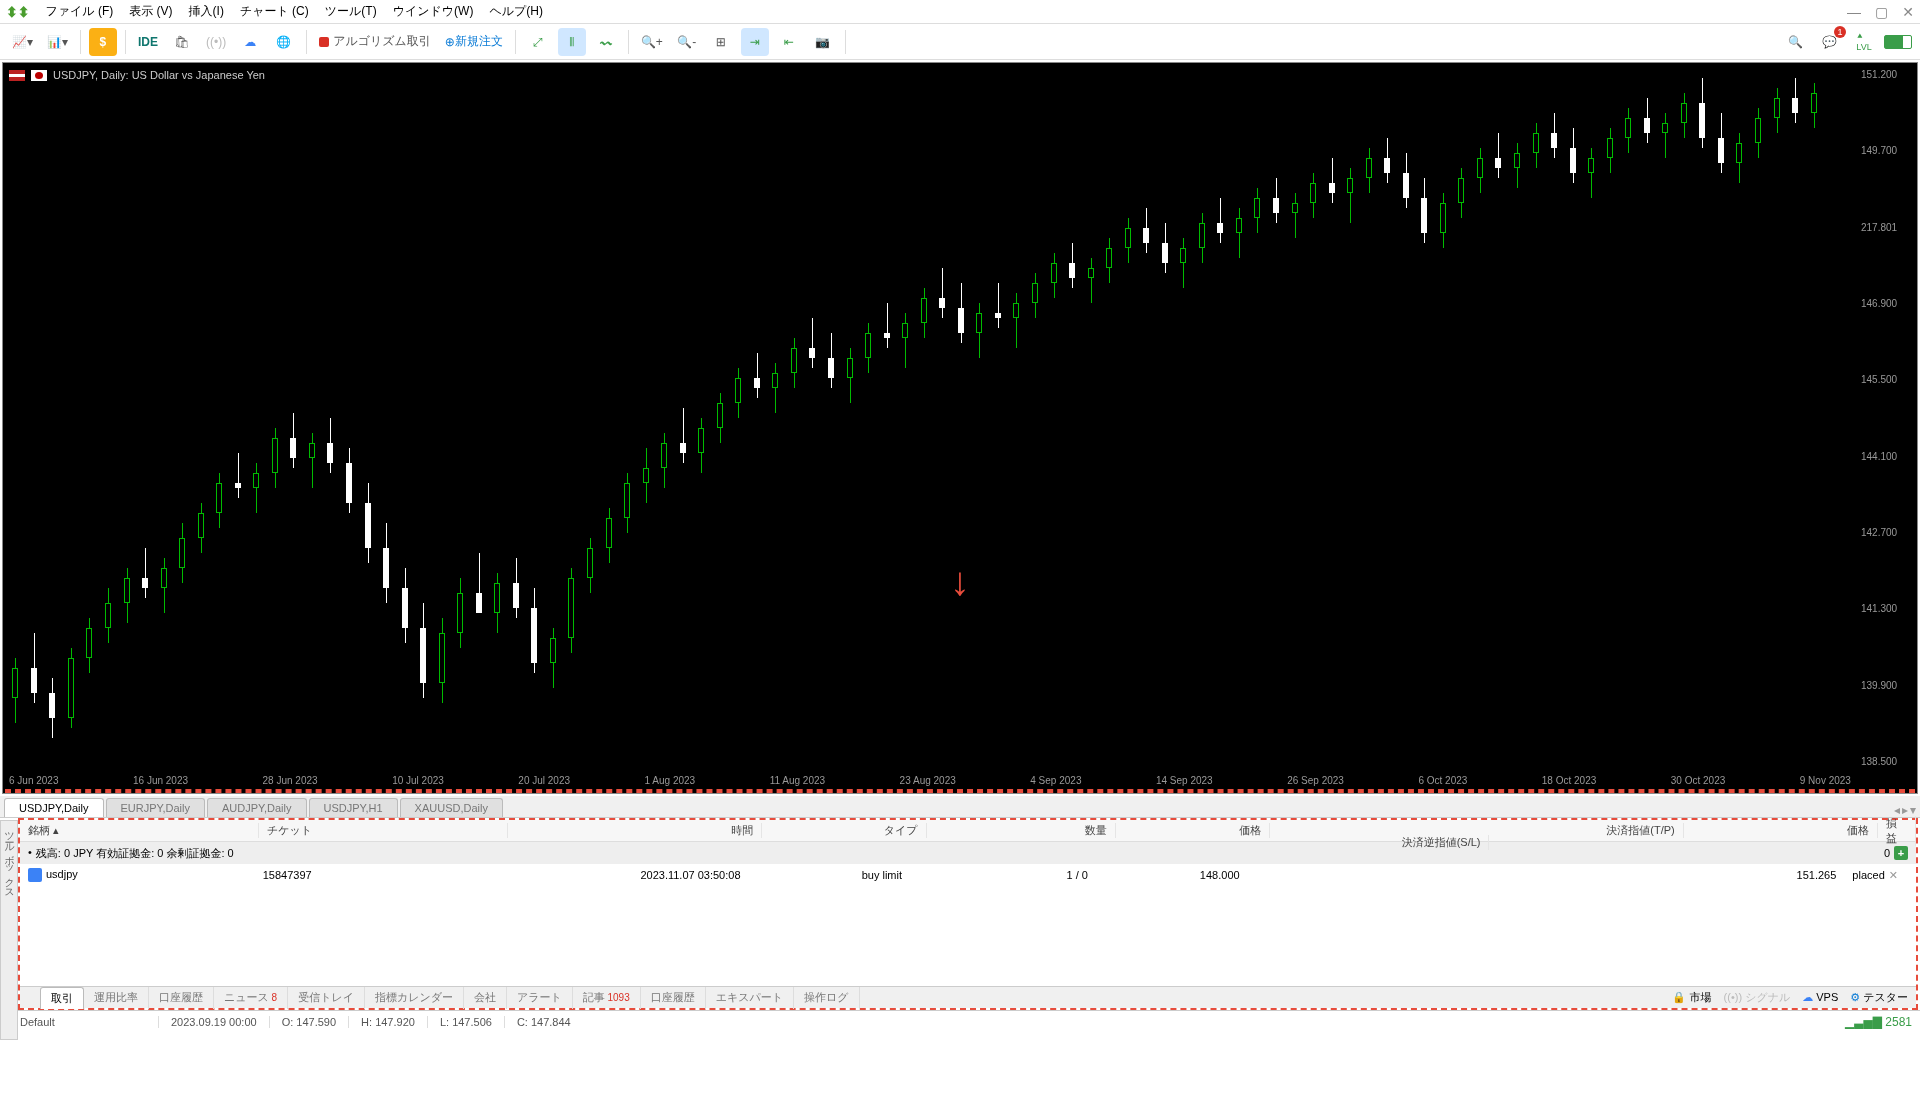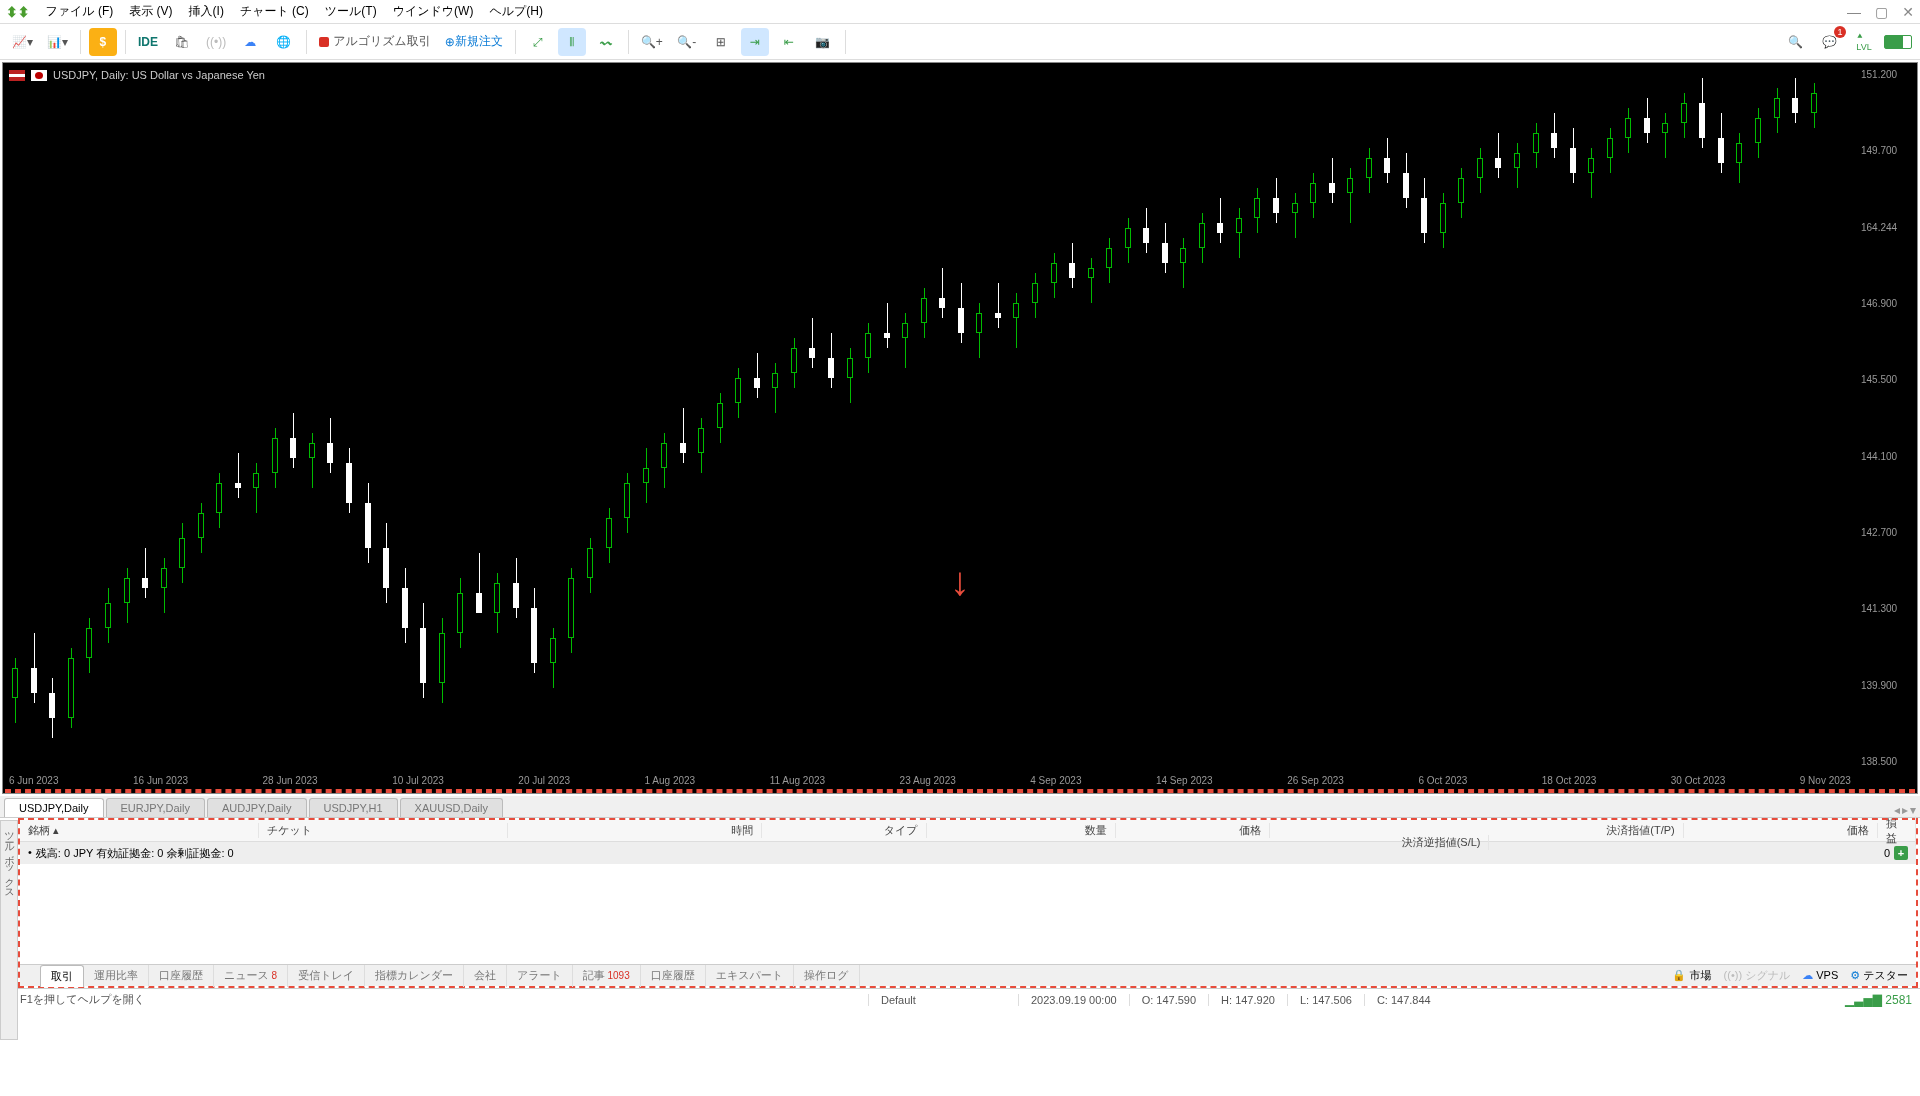--- a/index.html
+++ b/index.html
@@ -551,21 +551,21 @@
         <div class="body" style="top: 35px; height: 15px;"></div>
       </div>
       <div class="candle up" style="left: 1807.65px;">
         <div class="wick" style="top: 20px; height: 45px; background: rgb(0, 187, 0);"></div>
         <div class="body" style="top: 30px; height: 20px;"></div>
       </div>
     </div>
   <div class="price-axis" id="price-axis">
       <div>151.200</div>
       <div>149.700</div>
-      <div>164.244</div>
+      <div>217.801</div>
       <div>146.900</div>
       <div>145.500</div>
       <div>144.100</div>
       <div>142.700</div>
       <div>141.300</div>
       <div>139.900</div>
       <div>138.500</div>
     </div>
   <div class="date-axis" id="date-axis">
       <div>6 Jun 2023</div>
@@ -619,20 +619,32 @@
     <div class="col-price2">価格</div>
     <div class="col-profit">損益</div>
   </div>
   <div class="balance-row">
     <div class="bal-text">• <span>残高: 0 JPY  有効証拠金: 0  余剰証拠金: 0</span></div>
     <div class="bal-end">
         <span>0</span> 
         <span class="plus-icon">+</span>
       </div>
   </div>
+  <div class="order-row">
+    <div class="col-sym"><span class="order-icon"></span><span>usdjpy</span></div>
+    <div class="col-ticket">15847397</div>
+    <div class="col-time">2023.11.07 03:50:08</div>
+    <div class="col-type">buy limit</div>
+    <div class="col-vol">1 / 0</div>
+    <div class="col-price">148.000</div>
+    <div class="col-sl"></div>
+    <div class="col-tp"></div>
+    <div class="col-price2">151.265</div>
+    <div class="col-profit"><span>placed</span><span class="order-x">✕</span></div>
+  </div>
   <div class="toolbox-space"></div>
   <div class="toolbox-tabs">
     <div id="tx-tabs-inner" style="display:flex">
         <div class="tx-tab active">取引</div>
         <div class="tx-tab">運用比率</div>
         <div class="tx-tab">口座履歴</div>
         <div class="tx-tab">ニュース<span class="tx-badge"> 8</span></div>
         <div class="tx-tab">受信トレイ</div>
         <div class="tx-tab">指標カレンダー</div>
         <div class="tx-tab">会社</div>
@@ -645,21 +657,20 @@
     <div class="tx-right">
       <span><span class="market-icon">🔒</span> <span>市場</span></span>
       <span class="signal-icon">((•)) <span>シグナル</span></span>
       <span><span class="vps-icon">☁</span> <span>VPS</span></span>
       <span><span class="tester-icon">⚙</span> <span>テスター</span></span>
     </div>
   </div>
 </div>
 
 <div class="statusbar">
-  <div class="sb-cell">F1を押してヘルプを開く</div>
   <div class="sb-cell" style="flex:0 0 150px">Default</div>
   <div class="sb-cell">2023.09.19 00:00</div>
   <div class="sb-cell">O: 147.590</div>
   <div class="sb-cell">H: 147.920</div>
   <div class="sb-cell">L: 147.506</div>
   <div class="sb-cell">C: 147.844</div>
   <div class="sb-bars">▁▃▅▇ <span>2581</span></div>
 </div>
 
 </body></html>

